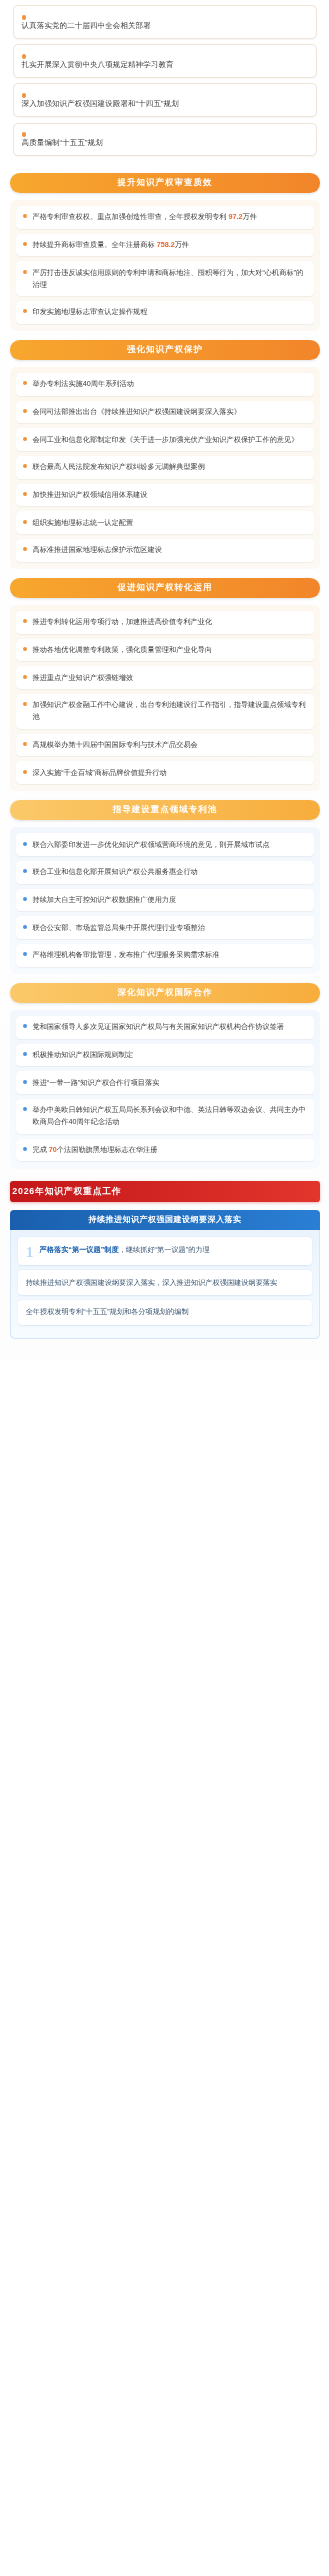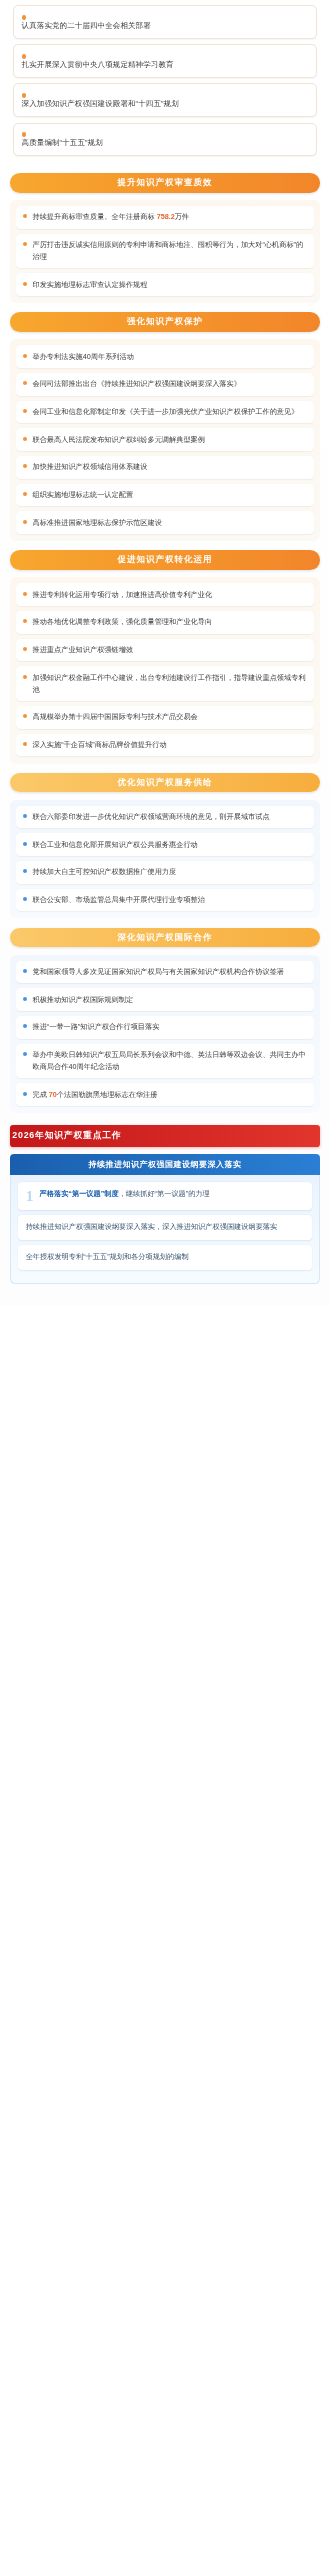--- a/index.html
+++ b/index.html
@@ -187,20 +187,24 @@
       <span class="txt">高质量编制“十五五”规划</span>
     </div>
   </div>
 
   <div id="sections-root">
       <div class="section">
         <div class="sec-head orange">提升知识产权审查质效</div>
         <div class="sec-body">
           <div class="sub-item">
             <span class="dot"></span>
+            <span class="txt"><span>严格专利审查权权。重点加强创造性审查，全年授权发明专利 </span><span class="hl-orange">97.2</span><span>万件</span></span>
+          </div>
+          <div class="sub-item">
+            <span class="dot"></span>
             <span class="txt"><span>持续提升商标审查质量。全年注册商标 </span><span class="hl-orange">758.2</span><span>万件</span></span>
           </div>
           <div class="sub-item">
             <span class="dot"></span>
             <span class="txt"><span>严厉打击违反诚实信用原则的专利申请和商标地注、囤积等行为，加大对“心机商标”的治理</span></span>
           </div>
           <div class="sub-item">
             <span class="dot"></span>
             <span class="txt"><span>印发实施地理标志审查认定操作规程</span></span>
           </div>
@@ -262,37 +266,41 @@
             <span class="dot"></span>
             <span class="txt"><span>高规模举办第十四届中国国际专利与技术产品交易会</span></span>
           </div>
           <div class="sub-item">
             <span class="dot"></span>
             <span class="txt"><span>深入实施“千企百城”商标品牌价值提升行动</span></span>
           </div>
         </div>
       </div>
       <div class="section">
-        <div class="sec-head light">优化知识产权服务供给</div>
+        <div class="sec-head light">指导建设重点领域专利池</div>
         <div class="sec-body cool">
           <div class="sub-item blue">
             <span class="dot"></span>
             <span class="txt"><span>联合六部委印发进一步优化知识产权领域营商环境的意见，剖开展域市试点</span></span>
           </div>
           <div class="sub-item blue">
             <span class="dot"></span>
             <span class="txt"><span>联合工业和信息化部开展知识产权公共服务惠企行动</span></span>
           </div>
           <div class="sub-item blue">
             <span class="dot"></span>
             <span class="txt"><span>持续加大自主可控知识产权数据推广使用力度</span></span>
           </div>
           <div class="sub-item blue">
             <span class="dot"></span>
             <span class="txt"><span>联合公安部、市场监管总局集中开展代理行业专项整治</span></span>
+          </div>
+          <div class="sub-item blue">
+            <span class="dot"></span>
+            <span class="txt"><span>严格维理机构备审批管理，发布推广代理服务采购需求标准</span></span>
           </div>
         </div>
       </div>
       <div class="section">
         <div class="sec-head light">深化知识产权国际合作</div>
         <div class="sec-body cool">
           <div class="sub-item blue">
             <span class="dot"></span>
             <span class="txt"><span>党和国家领导人多次见证国家知识产权局与有关国家知识产权机构合作协议签署</span></span>
           </div>

